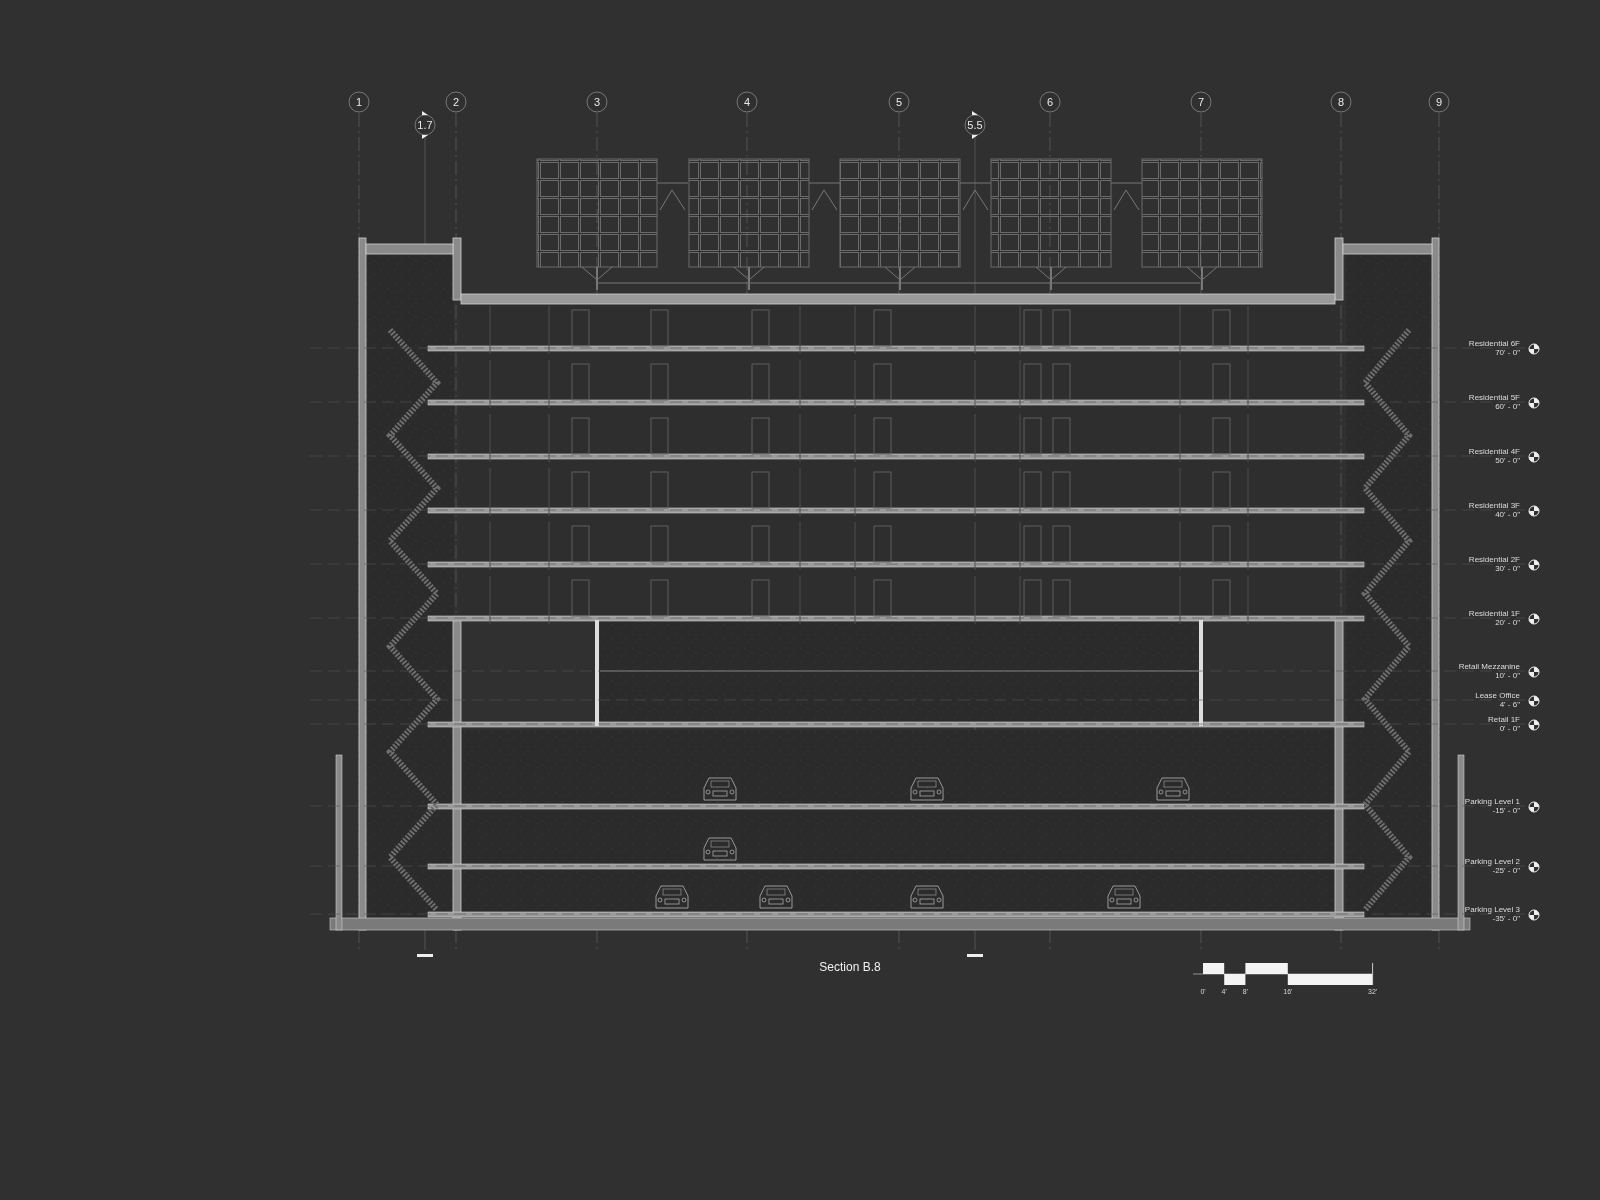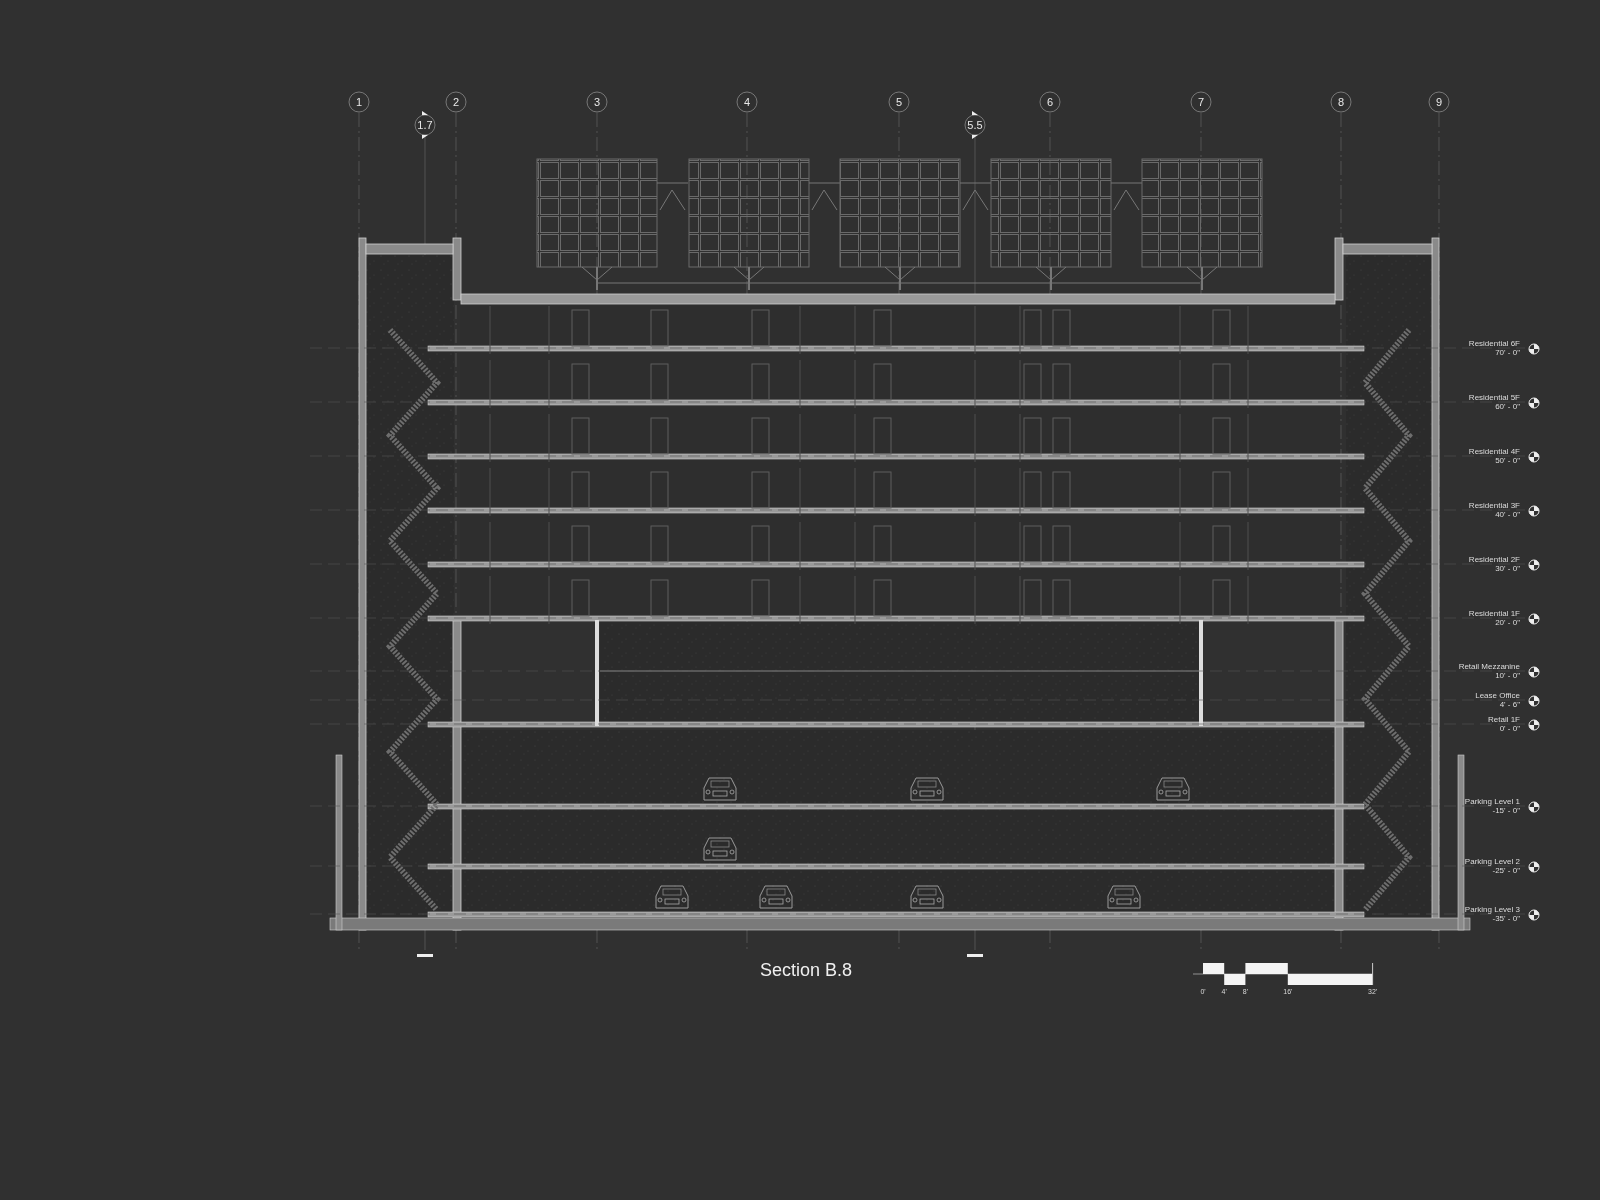--- a/index.html
+++ b/index.html
@@ -2,21 +2,21 @@
 <html><head>
 <meta charset="utf-8">
 <style>
   html, body { margin: 0; padding: 0; background: #303030; }
   body { width: 1600px; height: 1200px; overflow: hidden; position: relative; font-family: "Liberation Sans", sans-serif; }
   #drawing { position: absolute; left: 0; top: 0; width: 1600px; height: 1200px; }
   .grid-label { font-family: "Liberation Sans", sans-serif; font-size: 11px; fill: #e8e8e8; text-anchor: middle; dominant-baseline: central; }
   .level-name { font-family: "Liberation Sans", sans-serif; font-size: 8px; fill: #dcdcdc; text-anchor: end; }
   .level-elev { font-family: "Liberation Sans", sans-serif; font-size: 8px; fill: #dcdcdc; text-anchor: end; }
   .scale-text { font-family: "Liberation Sans", sans-serif; font-size: 7px; fill: #d8d8d8; text-anchor: middle; }
-  .title { position: absolute; left: 760px; top: 960px; width: 180px; color: #f0f0f0; font-size: 18px; font-family: "Liberation Sans", sans-serif; }
+  .title { position: absolute; left: 760px; top: 960px; width: 180px; text-align: center; color: #f0f0f0; font-size: 12px; font-family: "Liberation Sans", sans-serif; }
 </style>
 </head>
 <body>
 
 <svg id="drawing" viewBox="0 0 1600 1200" xmlns="http://www.w3.org/2000/svg">
   <defs>
     <pattern id="speckle" width="14" height="14" patternUnits="userSpaceOnUse">
       <rect width="14" height="14" fill="#2b2b2b"></rect>
       <circle cx="3" cy="4" r="0.5" fill="#4a4a4a"></circle>
       <circle cx="10" cy="9" r="0.5" fill="#454545"></circle>

